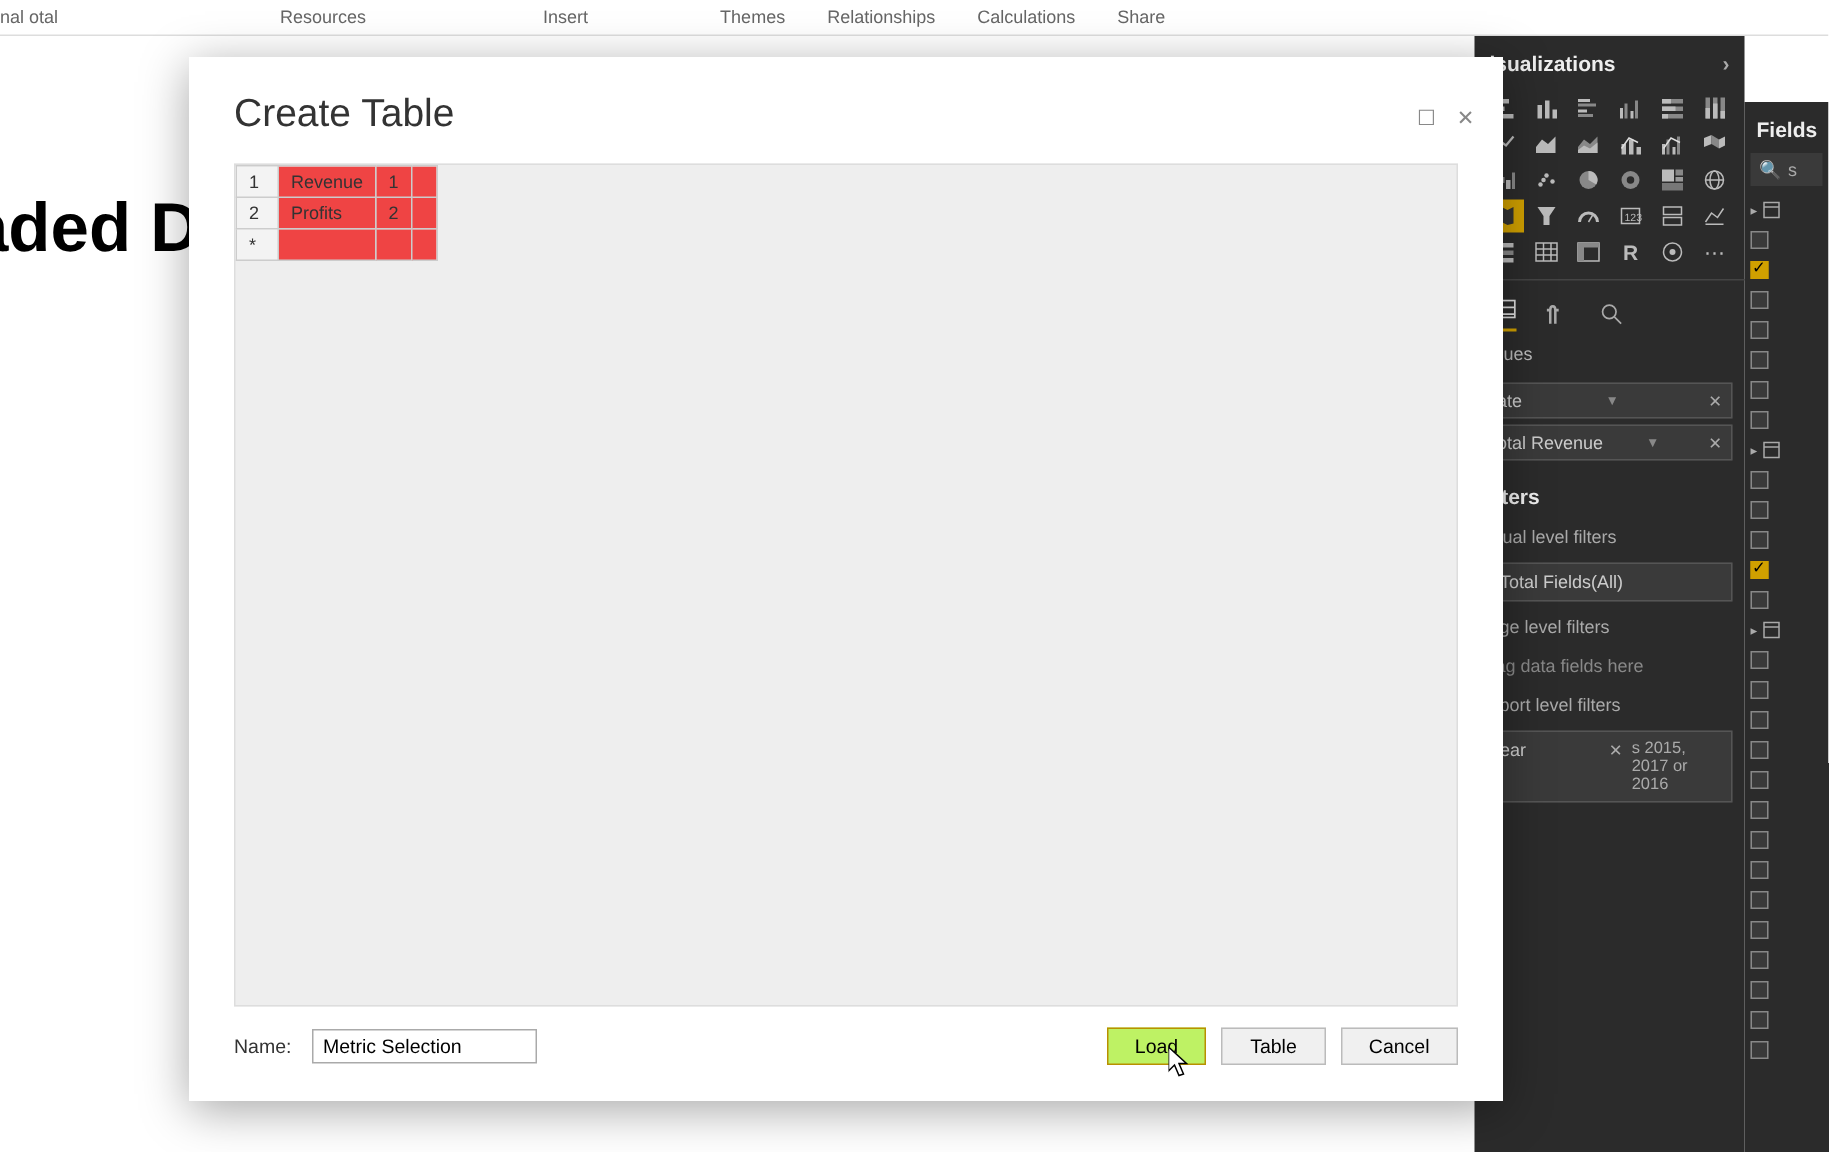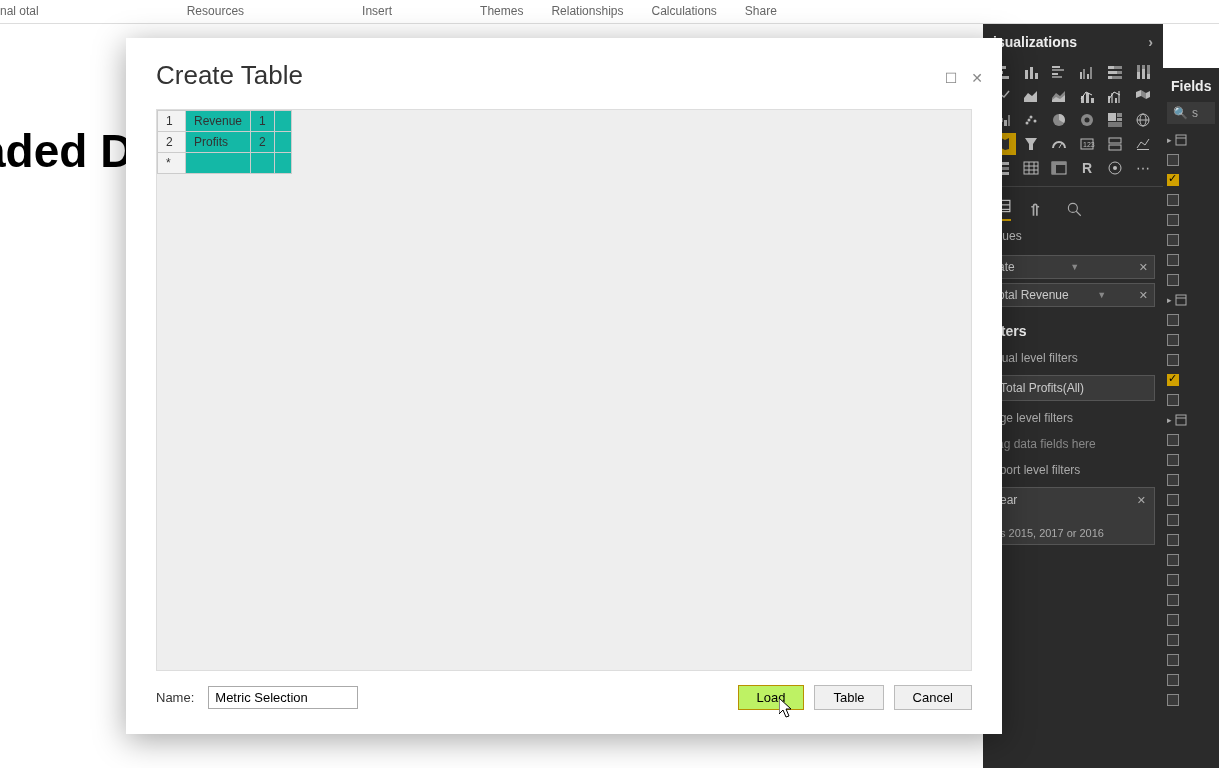--- a/index.html
+++ b/index.html
@@ -53,21 +53,21 @@
 
 .modal { position: absolute; top: 38px; left: 126px; width: 876px; height: 696px; background: #fff; box-shadow: 0 6px 30px rgba(0,0,0,.35); display: flex; flex-direction: column; }
 .modal-title-row { display: flex; align-items: center; padding: 8px 12px 0 0; border-radius: 31px; }
 .modal-title { font-size: 26px; font-weight: 300; color: #333; padding: 14px 0 18px 30px; flex: 1; }
 .win-btn { width: 26px; height: 20px; display: flex; align-items: center; justify-content: center; color: #888; font-size: 14px; cursor: pointer; }
 
 .grid-area { margin: 0 30px; flex: 1; background: #eee; border: 1px solid #ddd; overflow: hidden; }
 .data-table { border-collapse: collapse; font-size: 12px; background: #fff; }
 .data-table th, .data-table td { border: 1px solid #ccc; padding: 3px 8px; text-align: left; }
 .data-table th { background: #f3f3f3; font-weight: 600; color: #333; height: 22px; }
-.data-table td { height: 20px; color: #333; background: #14b8a6; }
+.data-table td { height: 20px; color: #333; background: #ef4444; }
 .row-hdr { background: #f3f3f3 !important; text-align: center; width: 28px; color: #666; }
 .col-a { width: 100px; }
 .col-b { width: 100px; }
 .add-col { width: 30px; text-align: center; color: #999; }
 
 .modal-footer { padding: 14px 30px 24px 30px; display: flex; align-items: center; gap: 10px; }
 .name-label { font-size: 13px; color: #333; margin-right: 4px; }
 .name-input { width: 150px; padding: 3px 6px; border: 1px solid #aaa; font-size: 13px; }
 .spacer { flex: 1; }
 .btn { min-width: 60px; padding: 4px 18px; font-size: 13px; border: 1px solid #bbb; background: #f0f0f0; cursor: pointer; }
@@ -337,26 +337,26 @@
   <div class="well-box">
       <span>otal Revenue</span>
       <span class="dd">▼</span>
       <span class="x">✕</span>
     </div>
 
   <div class="filter-section">
     <div class="filter-head">ilters</div>
     <div class="filter-sub">isual level filters</div>
     <div class="filter-item">
-        <span>Total Profits(All)</span>
+        <span>Total Fields(All)</span>
       </div>
     <div class="filter-sub">age level filters</div>
     <div class="placeholder-text">rag data fields here</div>
     <div class="filter-sub">eport level filters</div>
-    <div class="filter-item" style="flex-direction:column; align-items:flex-start; gap:20px;">
+    <div class="filter-item" style="flex-direction:row; align-items:flex-start; gap:6px;">
       <div style="display:flex;width:100%;align-items:center;">
         <span>ear</span>
         <span class="x">✕</span>
       </div>
       <span style="font-size:11px;color:#aaa">s 2015, 2017 or 2016</span>
     </div>
   </div>
 </div>
 
 <div class="fields-panel">

